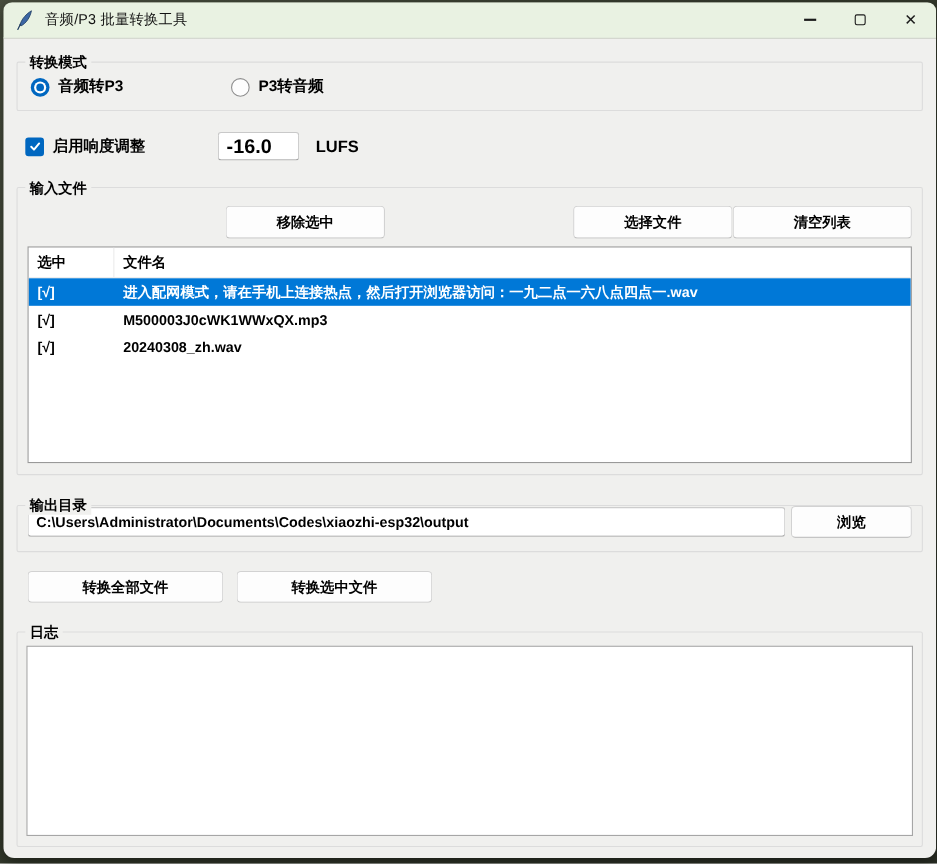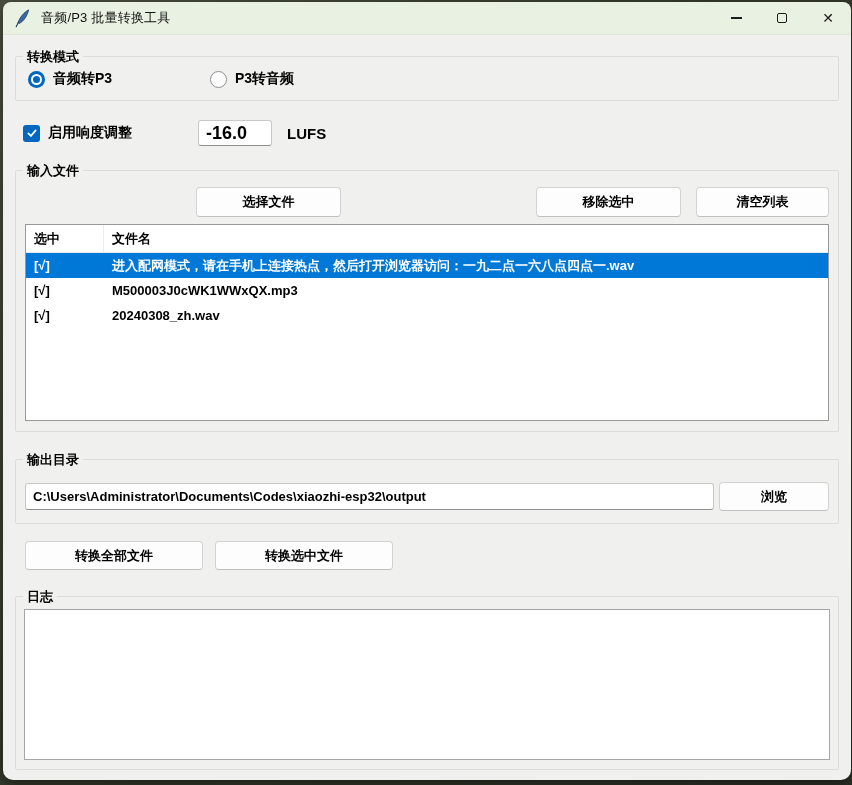--- a/index.html
+++ b/index.html
@@ -69,34 +69,34 @@
   
   .gb-input { margin-top:24px; padding:16px 9px 10px 9px; display:flex; flex-direction:column; }
   .btn {
     background:#fdfdfd; border:1px solid #d2d2d2; border-bottom-color:#c0c0c0;
     border-radius:4px; font-size:13px; font-weight:700; color:#000;
     display:flex; align-items:center; justify-content:center; cursor:default;
   }
   .file-btn-row { display:flex; align-items:center; height:30px; }
   .btn-select { width:145px; height:30px; margin-left:171px; }
   .btn-remove { width:145px; height:30px; margin-left:auto; }
-  .btn-clear  { width:133px; height:30px; margin-left:15px; }
+  .btn-clear  { width:163px; height:30px; margin-left:0; }
   .file-table {
     margin-top:7px; height:197px; background:#fff;
     border:1px solid #999; overflow:hidden; font-size:13px; font-weight:700;
   }
   .tbl-header { display:flex; height:28px; align-items:center; border-bottom:1px solid #e9e9e9; }
   .th-check { width:78px; padding-left:8px; border-right:1px solid #ececec; height:100%; display:flex; align-items:center; }
   .th-name { padding-left:8px; flex:1; }
   .tbl-row { display:flex; height:25px; align-items:center; color:#000; }
   .tbl-row.selected { background:#0078d7; color:#fff; }
   .td-check { width:78px; padding-left:8px; flex:0 0 auto; }
   .td-name { padding-left:8px; flex:1; white-space:nowrap; overflow:hidden; }
   
-  .gb-output { margin-top:27px; padding:22px 9px 12px 9px; display:flex; align-items:center;text-align:right; }
+  .gb-output { margin-top:27px; padding:0 9px 12px 9px; display:flex; align-items:center;text-align:right; }
   .path-entry { flex:1; height:27px; font-size:13px; }
   .btn-browse { width:110px; height:29px; margin-left:5px; flex:0 0 auto; }
   
   .action-row { margin-top:17px; display:flex; padding-left:10px; }
   .btn-conv { width:178px; height:29px; }
   .btn-conv + .btn-conv { margin-left:12px; }
   
   .gb-log { margin-top:26px; flex:1; padding:12px 8px 9px 8px; display:flex; }
   .log-area { flex:1; background:#fff; border:1px solid #a6a6a6; font-size:13px; }
 </style>
@@ -149,22 +149,22 @@
         </svg>
       </span>
       <span class="opt-label">启用响度调整</span>
       <div class="entry lufs-entry">-16.0</div>
       <span class="unit-label">LUFS</span>
     </div>
 
     <div class="groupbox gb-input">
       <span class="gb-label">输入文件</span>
       <div class="file-btn-row">
+        <div class="btn btn-remove">移除选中</div>
         <div class="btn btn-select">选择文件</div>
-        <div class="btn btn-remove">移除选中</div>
         <div class="btn btn-clear">清空列表</div>
       </div>
       <div class="file-table">
         <div class="tbl-header">
           <span class="th-check">选中</span>
           <span class="th-name">文件名</span>
         </div>
         <div class="tbl-row selected">
           <span class="td-check">[√]</span>
           <span class="td-name">进入配网模式，请在手机上连接热点，然后打开浏览器访问：一九二点一六八点四点一.wav</span>

